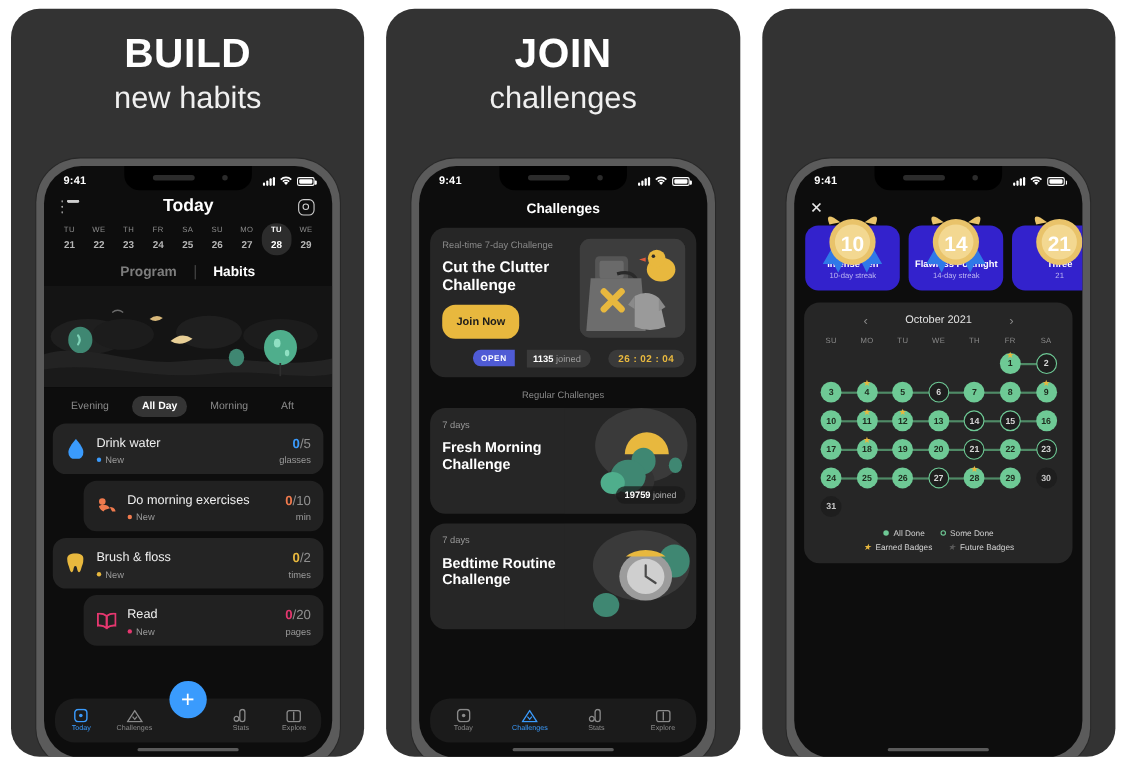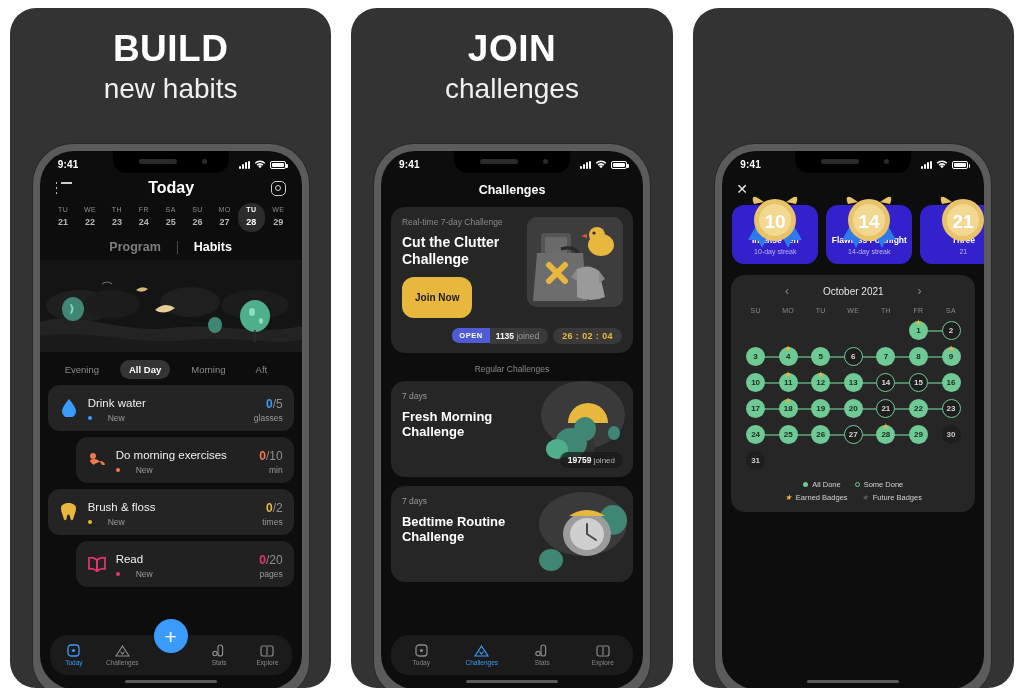--- a/index.html
+++ b/index.html
@@ -93,21 +93,21 @@
   .chiprow { display:flex; align-items:center; gap:12px; padding:8px 6px 6px 16px; overflow:hidden; }
   .chip { font-size:9.5px; color:#8b8b8b; padding:4px 9px; border-radius:11px; white-space:nowrap; }
   .chip.on { background:#343434; color:#ffffff; font-weight:600; }
 
   .habits { padding: 0 8px; display:flex; flex-direction:column; gap:6px; }
   .habit { display:flex; align-items:center; gap:9px; background:#242424; border-radius:12px; padding:8px 11px; }
   .habit.indent { margin-left:28px; background:#212121; }
   .habit .hicon { width:20px; height:22px; flex:0 0 20px; display:flex; align-items:center; justify-content:center; }
   .habit .hmeta { flex:1 1 auto; min-width:0; }
   .habit .hname { color:#efefef; font-size:11.5px; line-height:1.25; white-space:nowrap; overflow:hidden; text-overflow:ellipsis;}
-  .habit .hsub { font-size:8.5px; color:#9a9a9a; margin-top:2px; display:flex; align-items:center; gap:16px;}
+  .habit .hsub { font-size:8.5px; color:#9a9a9a; margin-top:2px; display:flex; align-items:center; gap:4px;}
   .habit .hsub .dot { width:4px; height:4px; border-radius:50%; display:inline-block; }
   .habit .hcount { text-align:right; flex:0 0 auto; }
   .habit .hcount .big { font-size:12px; font-weight:700; }
   .habit .hcount .tot { font-size:12px; color:#8f8f8f; font-weight:400; }
   .habit .hcount .unit { font-size:8.5px; color:#9a9a9a; display:block; margin-top:1px; }
 
   .tabbar {
     position:absolute; left:10px; right:10px; bottom:14px; height:40px;
     background:#1b1b1b; border-radius:18px; display:flex; align-items:center; z-index:7;
   }
@@ -120,23 +120,23 @@
     position:absolute; left:50%; transform:translateX(-50%); bottom:36px;
     width:34px; height:34px; border-radius:50%; background:#3a9bfd; z-index:9;
     display:flex; align-items:center; justify-content:center; color:#fff; font-size:21px; font-weight:300; line-height:1;
   }
 
   
   .p2-title { text-align:center; color:#fff; font-size:12.5px; font-weight:700; padding: 8px 0 10px; }
   .card-feat { margin: 0 10px; background:#262626; border-radius:14px; padding:10px 11px 9px; position:relative; }
   .card-feat .kicker { font-size:8.5px; color:#8a8a8a; }
   .card-feat .ctitle { color:#fff; font-size:14px; font-weight:700; line-height:1.2; margin-top:7px; max-width:125px;}
-  .joinbtn { margin-top:9px; display:inline-block; background:#e8b83e; color:#1b1b1b; font-size:10px; font-weight:700; padding:15px 13px; border-radius:12px; }
+  .joinbtn { margin-top:9px; display:inline-block; background:#e8b83e; color:#1b1b1b; font-size:10px; font-weight:700; padding:10px 13px; border-radius:12px; }
   .card-feat .art { position:absolute; right:10px; top:10px; width:96px; height:90px; background:#3a3a3a; border-radius:10px; overflow:hidden;}
-  .pillrow { display:flex; align-items:center; gap:5px; margin-top:10px; justify-content:flex-end;}
+  .pillrow { display:flex; align-items:center; gap:16px; margin-top:10px; justify-content:flex-end;}
   .pill-open { background:#4f5bd5; color:#fff; font-size:7.5px; font-weight:700; letter-spacing:.5px; padding:3px 7px; border-radius:7px 0 0 7px;}
   .pill-join { background:#3a3a3a; color:#9c9c9c; font-size:8.5px; padding:3px 9px 3px 6px; border-radius:0 9px 9px 0; margin-left:-5px;}
   .pill-join b { color:#fff; font-weight:700; }
   .pill-time { background:#3a3a3a; color:#e8b83e; font-size:9px; font-weight:700; padding:3px 9px; border-radius:9px; letter-spacing:.4px;}
 
   .sechead { text-align:center; font-size:8.5px; color:#888; padding:11px 0 7px; }
   .card-reg { margin:0 10px 9px; background:#262626; border-radius:14px; padding:10px 11px; position:relative; height:96px; overflow:hidden;}
   .card-reg .days { font-size:8.5px; color:#9a9a9a; }
   .card-reg .ctitle { color:#fff; font-size:13px; font-weight:700; line-height:1.2; margin-top:8px; max-width:120px; }
   .card-reg .art { position:absolute; right:0; top:0; width:120px; height:100%; }

